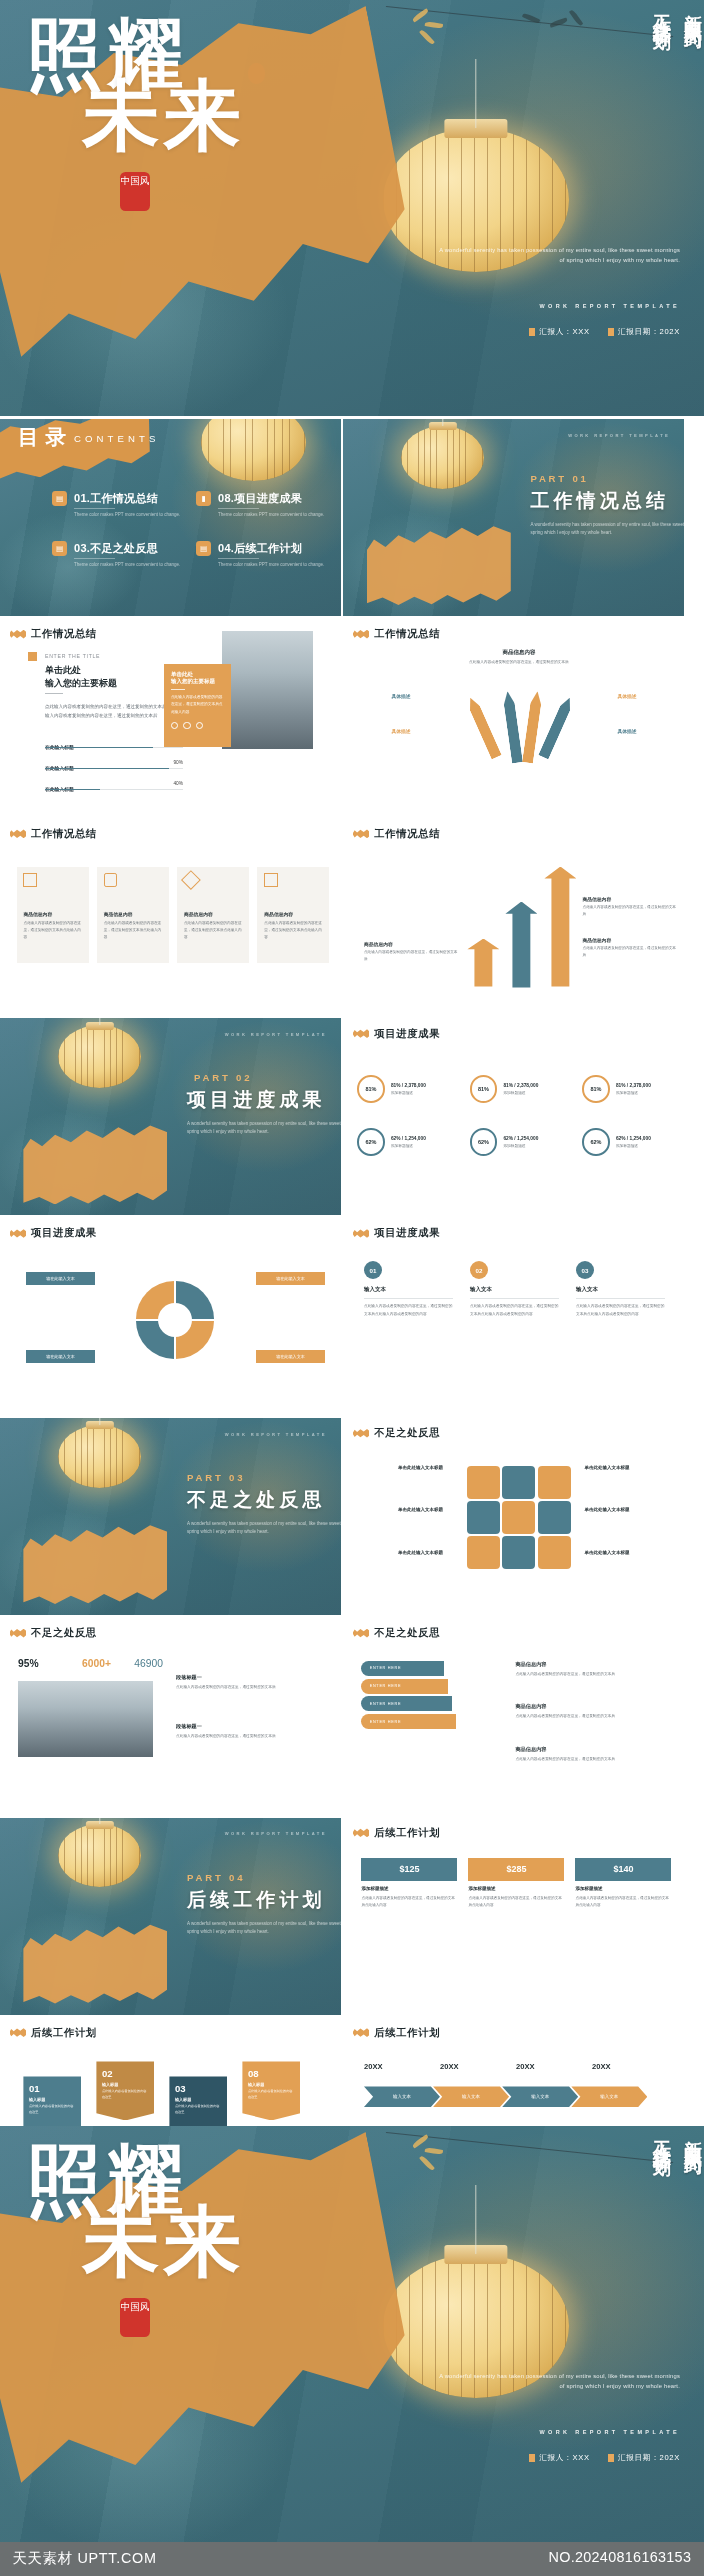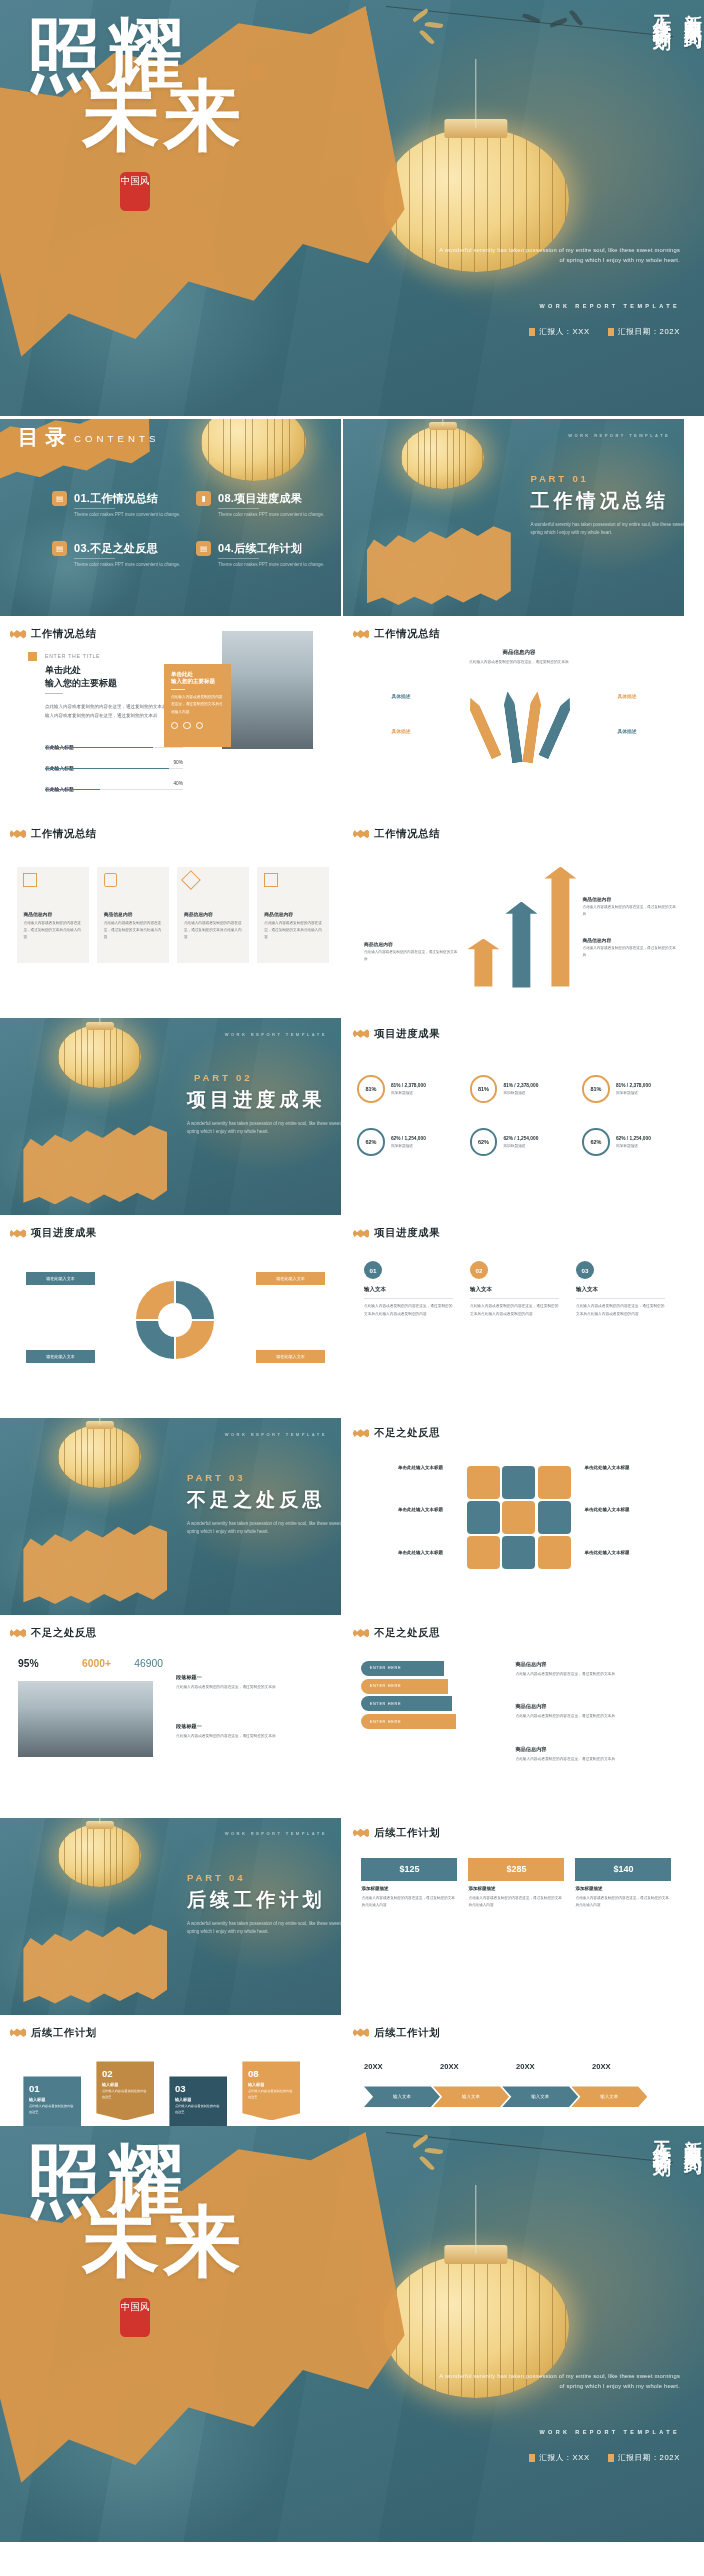--- a/index.html
+++ b/index.html
@@ -705,15 +705,19 @@
           <i class="sq"></i>
           <span>汇报人：XXX</span>
         </span>
       <span class="mi">
           <i class="sq"></i>
           <span>汇报日期：202X</span>
         </span>
     </div>
   </div>
 
+  <div class="footer">
+    <div class="f-left">天天素材 UPTT.COM</div>
+    <div class="f-right">NO.20240816163153</div>
+  </div>
 
 </div>
 
 
 </body></html>

